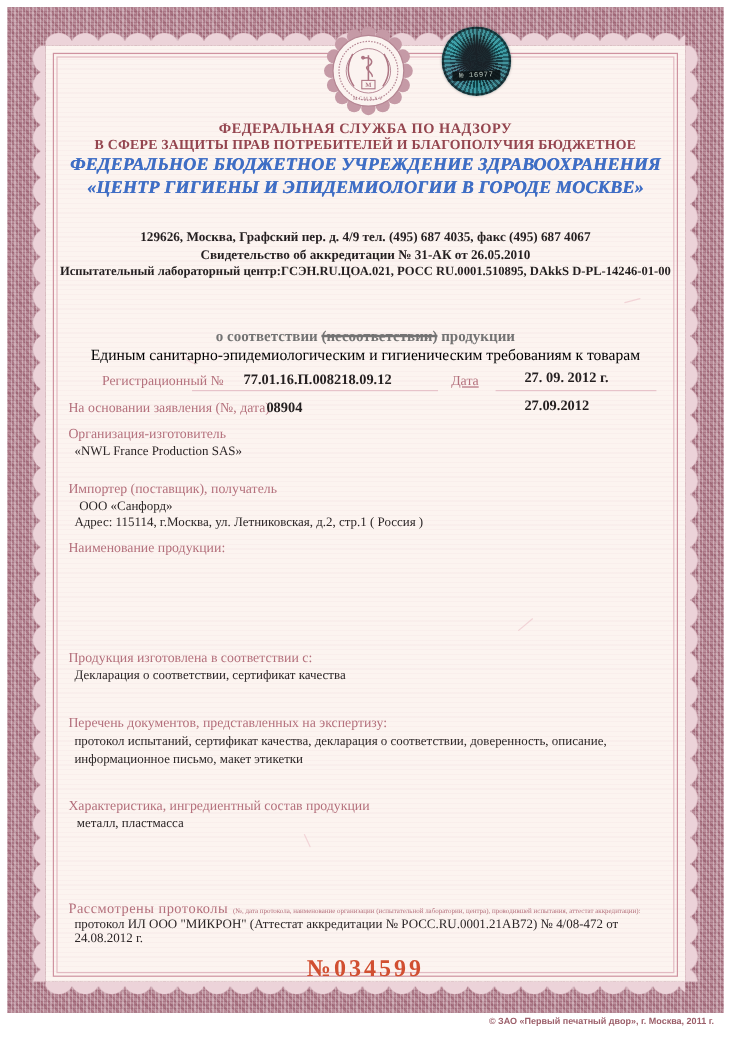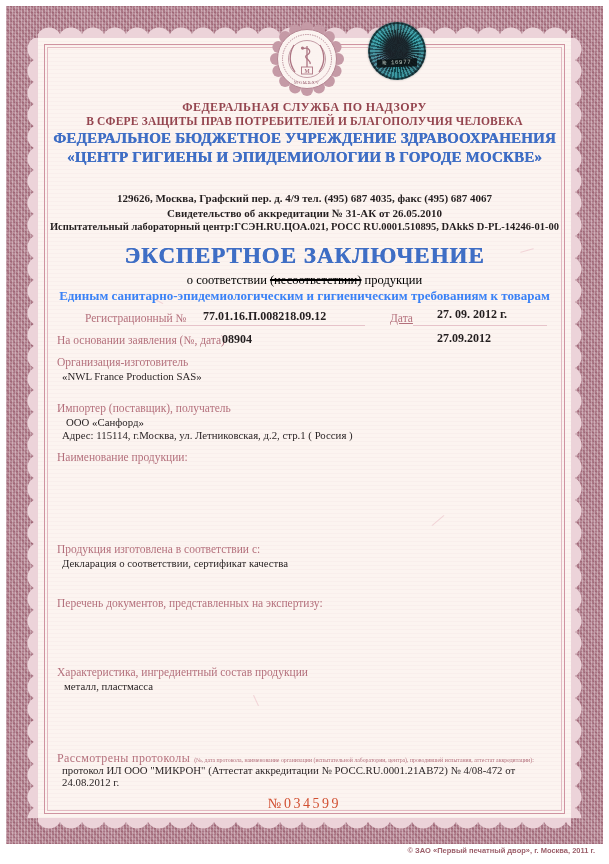--- a/index.html
+++ b/index.html
@@ -32,35 +32,35 @@
   .frame-inner{position:absolute;left:47px;right:47px;top:47px;bottom:53px;border:1px solid #e3bac2;}
   .fiber{position:absolute;background:#e9b9c2;opacity:.55;border-radius:2px;}
 
   
   .c{left:48px;right:48px;text-align:center;}
   .maroon{color:#94454f;font-weight:bold;text-align:center;}
   .blue{color:#3f6ec5;font-weight:bold;}
   .black{color:#241f20;}
   .h1a{font-size:12px;letter-spacing:.4px;}
   .h1b{font-size:11.5px;letter-spacing:.2px;}
-  .h2{font-size:15px;letter-spacing:.2px;text-shadow:.4px 0 0 #3f6ec5;}
+  .h2{font-size:15px;letter-spacing:.2px;text-shadow:.4px 0 0 #3f6ec5;font-style:italic;}
   .addr{font-size:11px;font-weight:bold;}
   .addr3{font-size:10.5px;font-weight:bold;}
   .title{font-size:23px;letter-spacing:1px;text-shadow:.5px 0 0 #3f6ec5;}
-  .sub{font-size:12.5px;color:#000000;font-weight:normal;}
-  .sub2{font-size:13px;color:#3b82f6;font-weight:bold;}
+  .sub{font-size:12.5px;color:#737373;font-weight:bold;}
+  .sub2{font-size:13px;color:#000000;font-weight:normal;}
   .struck{text-decoration:line-through;text-decoration-thickness:1.5px;}
   .reg-lbl{font-size:11.5px;color:#b4707c;}
   .reg-val{font-size:12px;color:#241f20;font-weight:bold;}
   .sec-lbl{font-size:11.5px;color:#b4707c;}
   .sec-val{font-size:10.8px;color:#2b2526;}
   .rule{height:1px;background:#e7c3ca;}
   .prot-lbl{font-size:12px;color:#b4707c;letter-spacing:.4px;}
   .prot-small{font-size:5.8px;color:#b4707c;}
-  .serial{font-size:14px;color:#d14f31;font-weight:normal;letter-spacing:2.5px;text-align:center;}
+  .serial{font-size:20px;color:#d14f31;font-weight:bold;letter-spacing:2.5px;text-align:center;}
   .copyright{font-family:"Liberation Sans", sans-serif;font-size:7.5px;color:#9b5e69;font-weight:bold;}
 
   
   .holo{position:absolute;left:368px;top:22px;width:58px;height:58px;border-radius:50%;
         background:
           radial-gradient(circle at 50% 46%, rgba(25,32,38,.92) 0 26%, rgba(25,32,38,0) 44%),
           repeating-conic-gradient(from 0deg, rgba(5,10,12,.38) 0 4deg, rgba(110,220,225,.38) 4deg 8deg),
           conic-gradient(#2a4a50,#1b7c85,#2b3642,#14666e,#3c4055,#1b7c85,#2a4a50);
         box-shadow: inset 0 0 0 2px rgba(10,22,24,.65), inset 0 0 0 7px rgba(70,180,190,.25), 0 0 2px rgba(0,0,0,.35);}
   .holo-band{position:absolute;left:9px;bottom:13px;width:40px;height:8px;background:#0d1517;
@@ -118,56 +118,56 @@
     <rect x="-5.5" y="8" width="11" height="7" fill="none" stroke="#ad7583" stroke-width="0.9"></rect>
     <text y="13.8" text-anchor="middle" font-size="5.5" fill="#ad7583" font-weight="bold">М</text>
     <text y="24.5" text-anchor="middle" font-size="4.3" letter-spacing="1" fill="#a5717e">МСМХХV</text>
   </svg>
 
   <div class="holo">
     <div class="holo-band">№ 16977</div>
   </div>
 
   <div class="abs c maroon h1a" style="top:100px;">ФЕДЕРАЛЬНАЯ СЛУЖБА ПО НАДЗОРУ</div>
-  <div class="abs c maroon h1b" style="top:115px;">В СФЕРЕ ЗАЩИТЫ ПРАВ ПОТРЕБИТЕЛЕЙ И БЛАГОПОЛУЧИЯ ЧЕЛОВЕКА</div>
+  <div class="abs c maroon h1b" style="top:115px;">В СФЕРЕ ЗАЩИТЫ ПРАВ ПОТРЕБИТЕЛЕЙ И БЛАГОПОЛУЧИЯ БЮДЖЕТНОЕ</div>
   <div class="abs c blue h2" style="top:130px;">ФЕДЕРАЛЬНОЕ БЮДЖЕТНОЕ УЧРЕЖДЕНИЕ ЗДРАВООХРАНЕНИЯ</div>
   <div class="abs c blue h2" style="top:149px;">«ЦЕНТР ГИГИЕНЫ И ЭПИДЕМИОЛОГИИ В ГОРОДЕ МОСКВЕ»</div>
 
   <div class="abs c black addr" style="top:192px;">129626, Москва, Графский пер. д. 4/9 тел. (495) 687 4035, факс (495) 687 4067</div>
   <div class="abs c black addr" style="top:207px;">Свидетельство об аккредитации № 31-АК от 26.05.2010</div>
   <div class="abs c black addr3" style="top:221px;">Испытательный лабораторный центр:ГСЭН.RU.ЦОА.021, РОСС RU.0001.510895, DAkkS D-PL-14246-01-00</div>
 
-  <div class="abs c blue title" style="top:243px;">ЭКСПЕРТНОЕ ЗАКЛЮЧЕНИЕ</div>
   <div class="abs c sub" style="top:273px;"><span>о соответствии </span><span class="struck">(несоответствии)</span><span> продукции</span></div>
   <div class="abs c sub2" style="top:288px;">Единым санитарно-эпидемиологическим и гигиеническим требованиям к товарам</div>
 
   <div class="abs reg-lbl" style="left:85px;top:312px;">Регистрационный №</div>
   <div class="abs reg-val" style="left:203px;top:309px;">77.01.16.П.008218.09.12</div>
   <div class="abs rule" style="left:160px;top:325px;width:205px;"></div>
-  <div class="abs reg-lbl" style="left:390px;top:312px;text-decoration:underline;">Дата</div>
+  <div class="abs reg-lbl" style="left:376px;top:312px;text-decoration:underline;">Дата</div>
   <div class="abs reg-val" style="left:437px;top:307px;">27. 09. 2012 г.</div>
   <div class="abs rule" style="left:413px;top:325px;width:134px;"></div>
 
   <div class="abs reg-lbl" style="left:57px;top:334px;">На основании заявления (№, дата)</div>
   <div class="abs reg-val" style="left:222px;top:332px;">08904</div>
   <div class="abs reg-val" style="left:437px;top:331px;">27.09.2012</div>
 
   <div class="abs sec-lbl" style="left:57px;top:356px;">Организация-изготовитель</div>
   <div class="abs sec-val" style="left:62px;top:370px;">«NWL France Production SAS»</div>
 
   <div class="abs sec-lbl" style="left:57px;top:402px;">Импортер (поставщик), получатель</div>
   <div class="abs sec-val" style="left:66px;top:416px;text-align:center;">ООО «Санфорд»</div>
   <div class="abs sec-val" style="left:62px;top:429px;">Адрес: 115114, г.Москва, ул. Летниковская, д.2, стр.1 ( Россия )</div>
 
   <div class="abs sec-lbl" style="left:57px;top:451px;">Наименование продукции:</div>
 
   <div class="abs sec-val" style="left:62px;top:557px;">Декларация о соответствии, сертификат качества</div>
   <div class="abs sec-lbl" style="left:57px;top:543px;">Продукция изготовлена в соответствии с:</div>
 
   <div class="abs sec-lbl" style="left:57px;top:597px;text-align:right;">Перечень документов, представленных на экспертизу:</div>
+  <div class="abs sec-val" style="left:62px;top:611px;width:492px;line-height:15px;">протокол испытаний, сертификат качества, декларация о соответствии, доверенность, описание, информационное письмо, макет этикетки</div>
 
   <div class="abs sec-lbl" style="left:57px;top:666px;">Характеристика, ингредиентный состав продукции</div>
   <div class="abs sec-val" style="left:64px;top:680px;">металл, пластмасса</div>
 
   <div class="abs" style="left:57px;top:748px;white-space:nowrap;"><span class="prot-lbl">Рассмотрены протоколы</span>
     <span class="prot-small">(№, дата протокола, наименование организации (испытательной лаборатории, центра), проводившей испытания, аттестат аккредитации):</span></div>
   <div class="abs sec-val" style="left:62px;top:764px;width:496px;">протокол ИЛ ООО "МИКРОН" (Аттестат аккредитации № РОСС.RU.0001.21АВ72) № 4/08-472 от 24.08.2012 г.</div>
 
   <div class="abs c serial" style="top:796px;">№034599</div>
 

